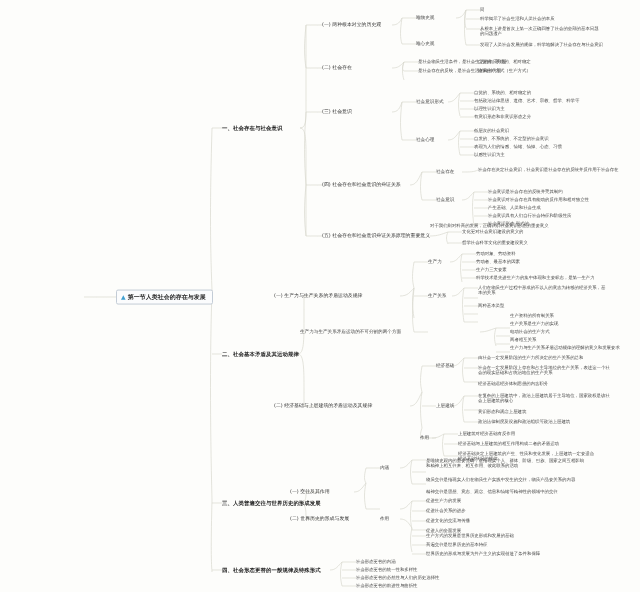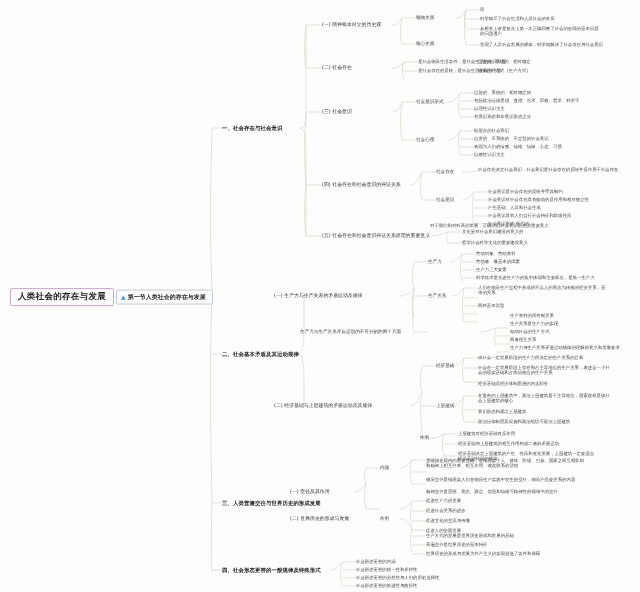--- a/index.html
+++ b/index.html
@@ -214,21 +214,20 @@
 
       <path d="M330,570 C336,570 338,566 342,562"></path>
       <path d="M342,562 C340,570 340,578 342,586"></path>
       <path d="M342,562 C348,562 352,562 356,562"></path>
       <path d="M342,570 C348,570 352,570 356,570"></path>
       <path d="M342,578 C348,578 352,578 356,578"></path>
       <path d="M342,586 C348,586 352,586 356,586"></path>
     </g>
   </svg>
 
-  <div class="node n-root" style="left:10px;top:297px;">人类社会的存在与发展</div>
 
   <div class="node n-chapter" style="left:116px;top:297px;">
     <span class="ic">▲</span><span>第一节人类社会的存在与发展</span>
   </div>
 
   <div class="node n-l1" style="left:222px;top:128px;">一、社会存在与社会意识</div>
 
   <div class="node n-l2" style="left:322px;top:25px;">(一) 两种根本对立的历史观</div>
   <div class="node n-l3" style="left:416px;top:18px;">唯物史观</div>
   <div class="node n-l4" style="left:480px;top:10px;">同</div>

